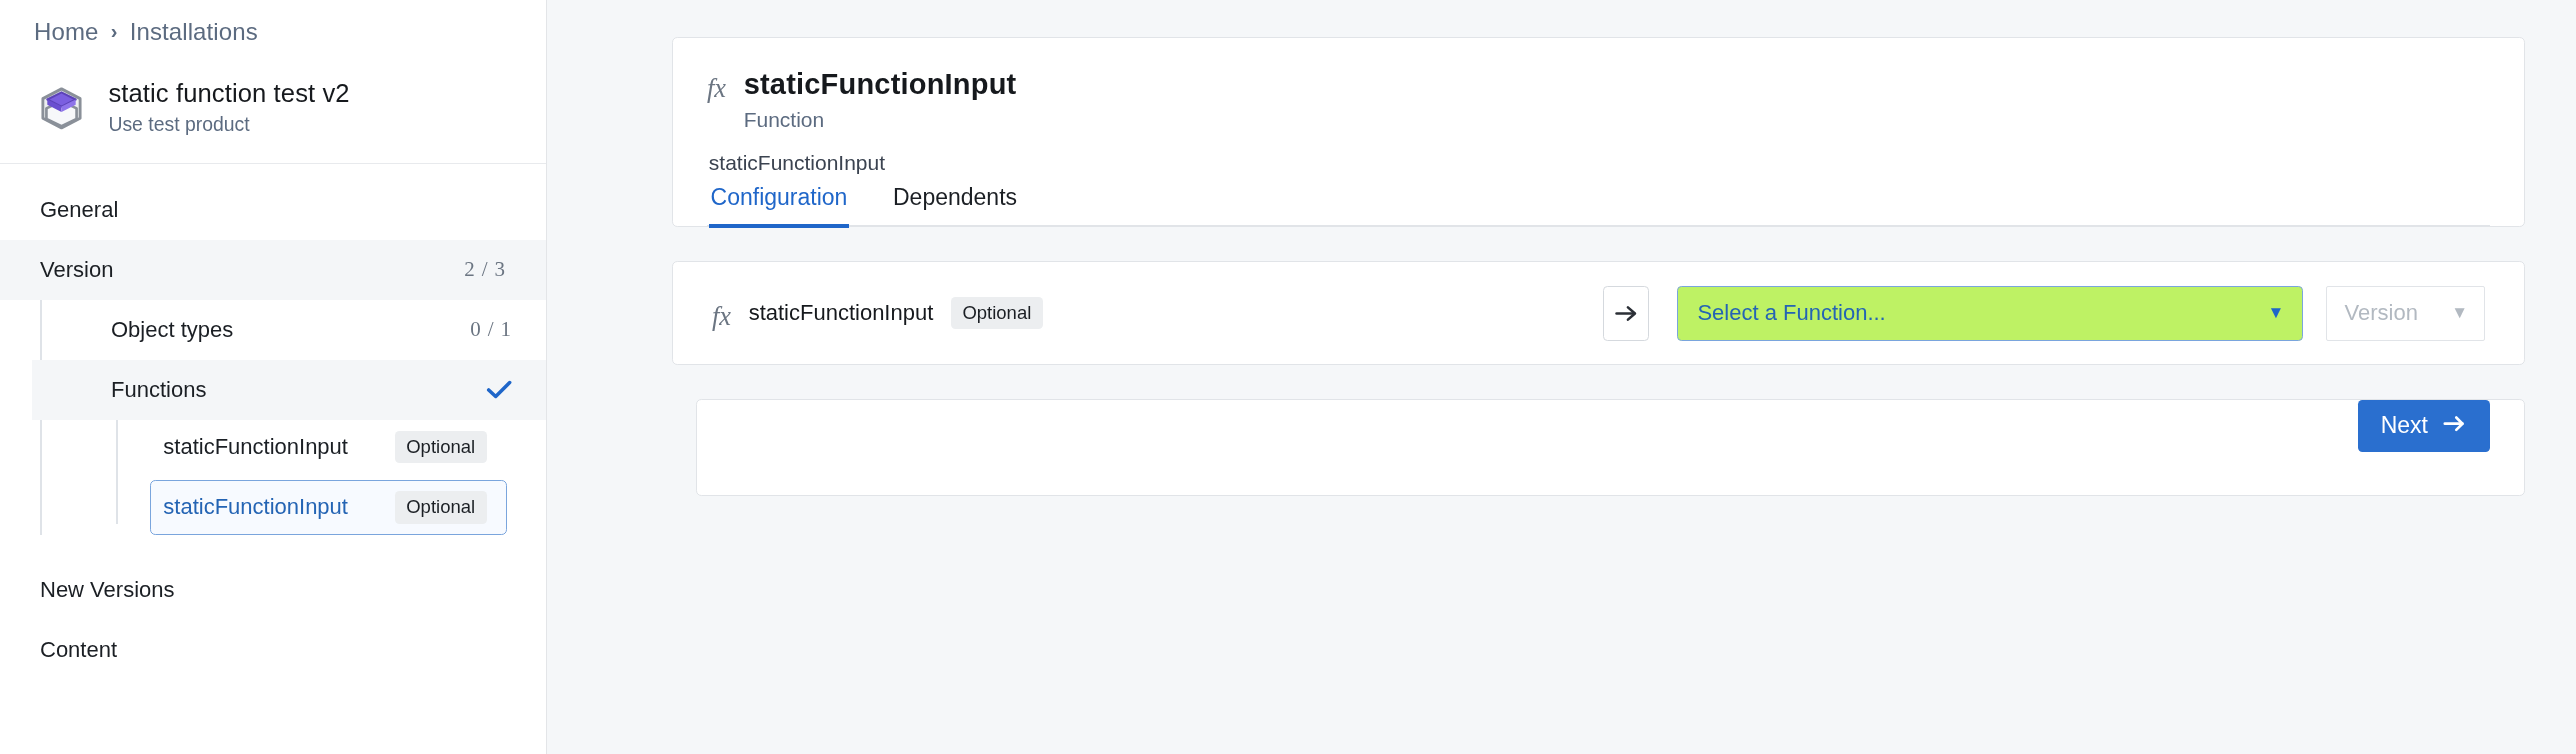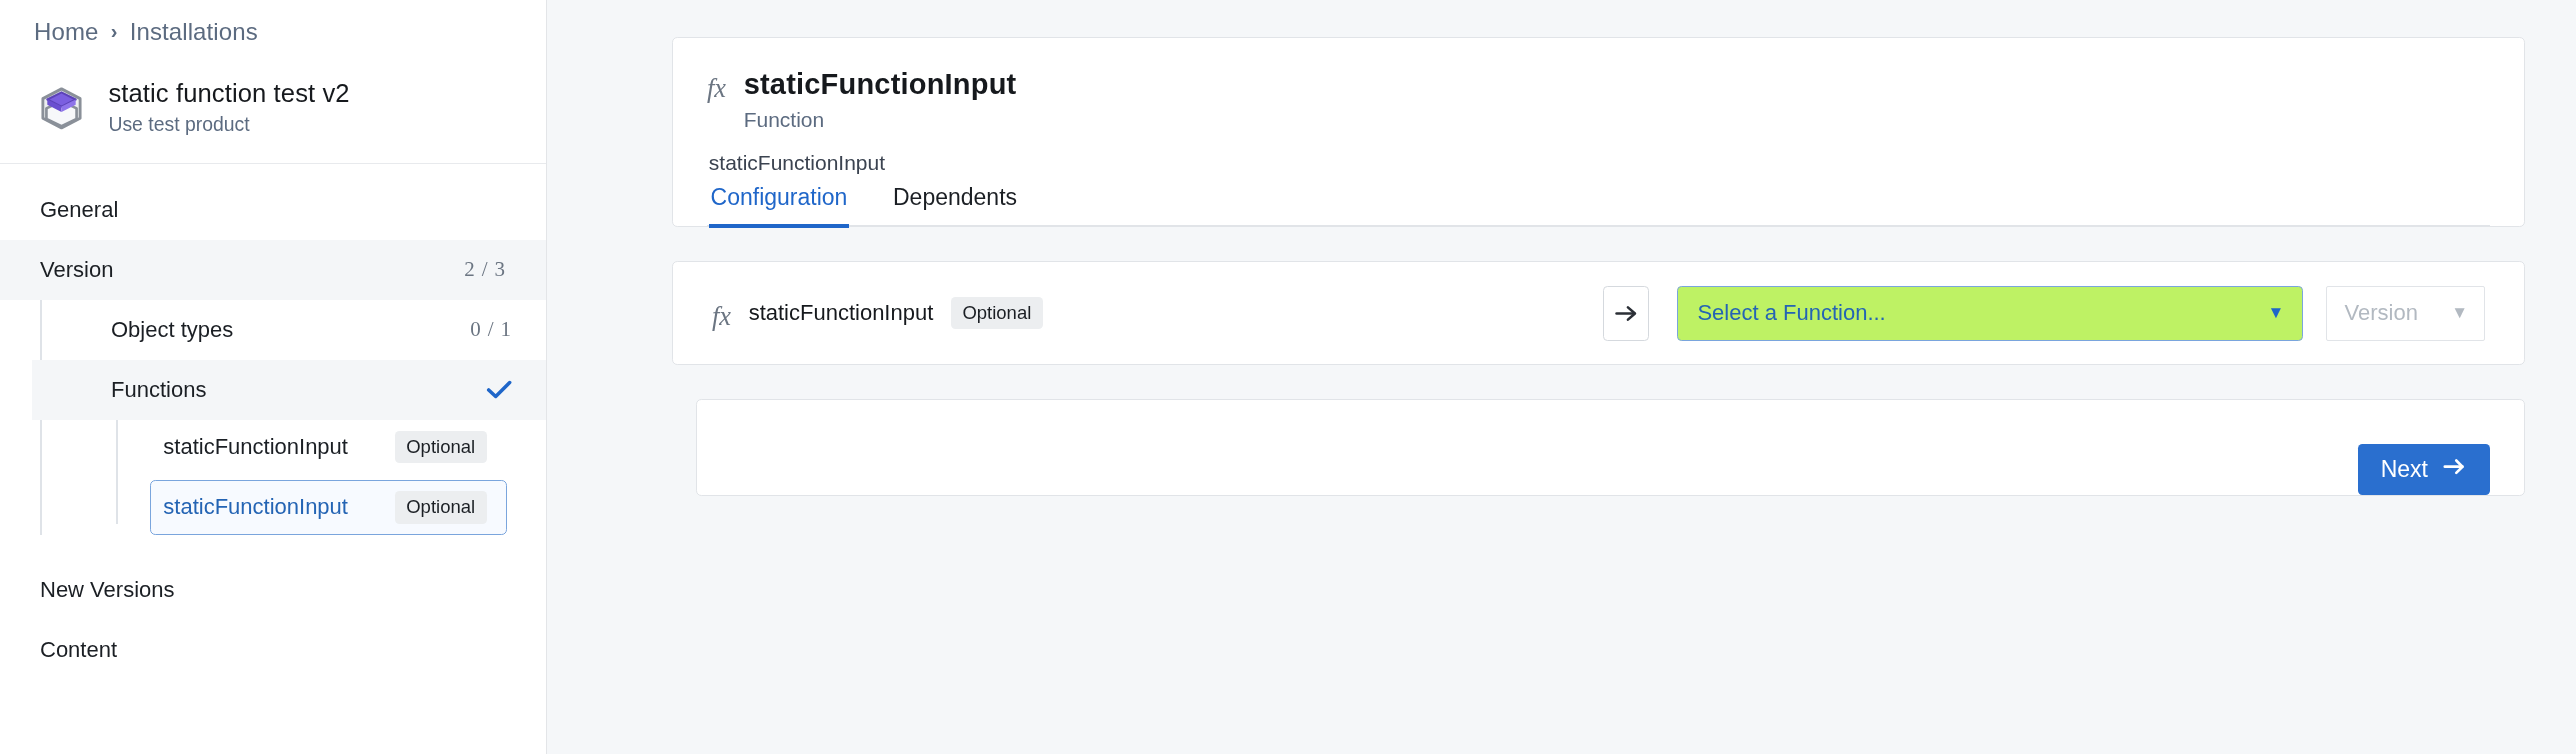--- a/index.html
+++ b/index.html
@@ -241,21 +241,21 @@
     cursor: not-allowed;
     flex: 0 0 159px;
   }
   .version-label { font-size: 22px; color: #b2b9c1; }
   .caret-muted { color: #b2b9c1; font-size: 17px; }
 
   .footer-card {
     margin-top: 34px;
     height: 97px;
     display: flex;
-    align-items: flex-end;
+    align-items: flex-start;
     justify-content: flex-end;
     padding: 0 34px;
     margin-left: 24px;
   }
   .next-btn {
     background: #2a6fcf;
     color: #ffffff;
     border: none;
     border-radius: 4.4px;
     font-size: 23px;

